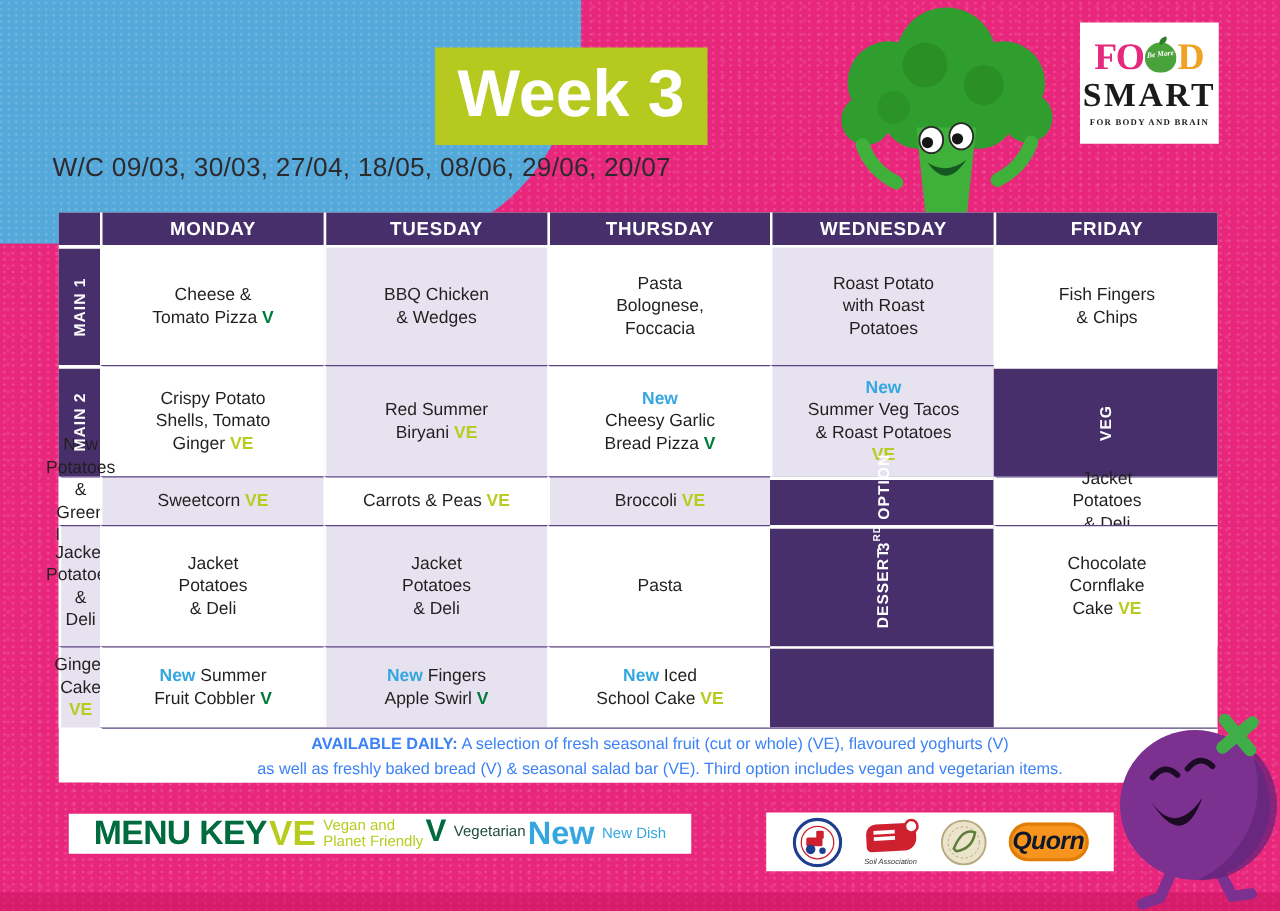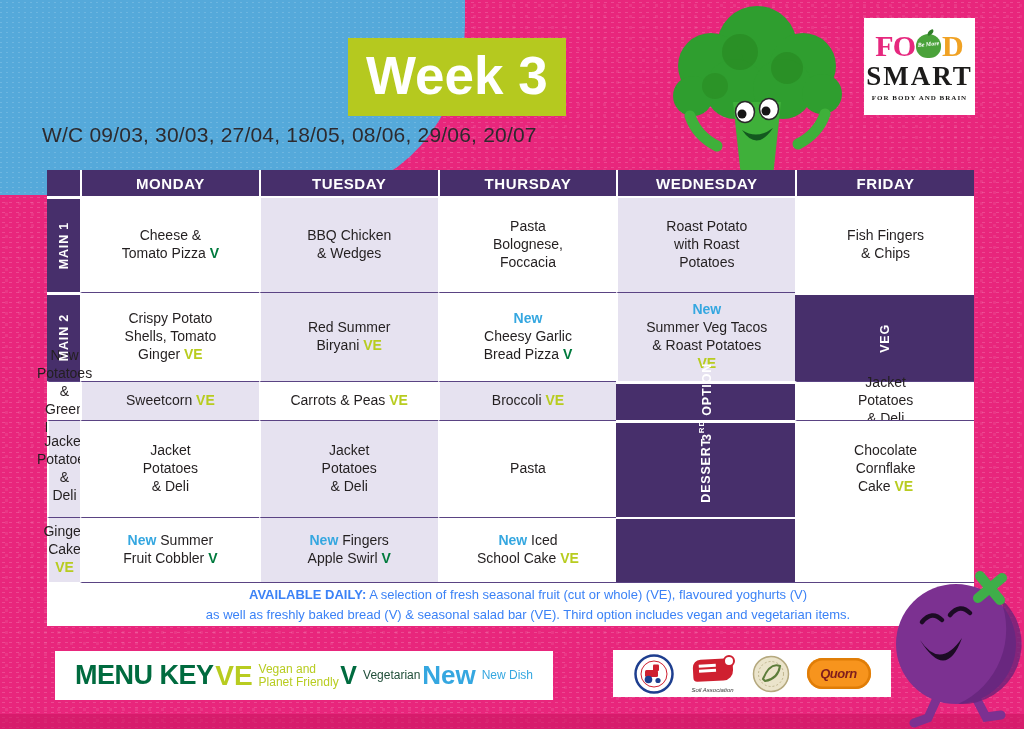--- a/index.html
+++ b/index.html
@@ -57,22 +57,22 @@
   .menu-cell.alt{background:#e6e2f0;}
   .menu-cell.first-row{border-top:2.5px solid #fff;}
   .tag-ve{color:#b8cc20;font-weight:bold;}
   .tag-v{color:#007a3d;font-weight:bold;}
   .tag-new{color:#35a7e0;font-weight:bold;}
   .available-label{background:#472f6b;border-top:2px solid #fff;}
   .available-cell{grid-column:2/-1;background:#fff;border-top:1.5px solid #5a4383;border-left:2px solid #fff;
     display:flex;flex-direction:column;align-items:center;justify-content:center;
     font-size:13px;color:#3b82f6;line-height:1.5;text-align:center;}
   
-  .menu-key{position:absolute;left:55px;top:651px;width:498px;height:49px;background:#fff;z-index:5;
-    display:flex;align-items:center;justify-content:space-between;padding:0 20px;box-sizing:border-box;}
+  .menu-key{position:absolute;left:55px;top:651px;width:498px;height:32px;background:#fff;z-index:5;
+    display:flex;align-items:flex-start;justify-content:space-between;padding:0 20px;box-sizing:border-box;}
   .mk-title{color:#006b3f;font-weight:bold;font-size:27px;letter-spacing:-.5px;}
   .mk-entry{display:flex;align-items:center;gap:6px;}
   .mk-sym{font-weight:bold;}
   .mk-lbl{font-weight:normal;font-size:12px;line-height:1.08;white-space:pre-line;}
   .mk-ve .mk-sym{color:#b8cc20;font-size:28px;}
   .mk-ve .mk-lbl{color:#b8cc20;}
   .mk-v .mk-sym{color:#006b3f;font-size:25px;}
   .mk-v .mk-lbl{color:#1f4d38;}
   .mk-new .mk-sym{color:#35a7e0;font-size:26px;}
   .mk-new .mk-lbl{color:#35a7e0;}
@@ -81,21 +81,21 @@
     display:flex;align-items:center;justify-content:center;gap:17px;}
   .logo-soil{position:relative;width:44px;height:38px;}
   .soil-blob{position:absolute;left:2px;top:4px;width:40px;height:22px;background:#cf2030;
     border-radius:8px 3px 10px 4px;transform:rotate(-3deg);}
   .soil-blob:before{content:"";position:absolute;left:6px;top:5px;width:17px;height:2.5px;background:#fff;box-shadow:0 5px 0 #fff;}
   .soil-badge{position:absolute;right:0;top:0;width:12px;height:12px;border-radius:50%;background:#fff;border:2px solid #cf2030;box-sizing:border-box;}
   .soil-script{position:absolute;left:0;bottom:0;width:100%;text-align:center;font-size:6px;font-style:italic;color:#333;}
   .logo-quorn{width:64px;height:31px;background:#f7941d;border-radius:16px;
     box-shadow:inset 0 0 0 2.5px #e07d07, 0 0 0 1.5px #fff;
     display:flex;align-items:center;justify-content:center;
-    color:#7f1d1d;font-weight:bold;font-style:italic;font-size:13px;letter-spacing:-.5px;}
+    color:#0f172a;font-weight:bold;font-style:italic;font-size:20px;letter-spacing:-.5px;}
   
   .bottom-edge{position:absolute;left:0;bottom:0;width:100%;height:15px;background:#c9145f;opacity:.55;z-index:0;}
 </style>
 </head>
 <body>
 
 <div id="stage">
 
   <div class="bottom-edge"></div>
   <div class="blue-blob"></div>

